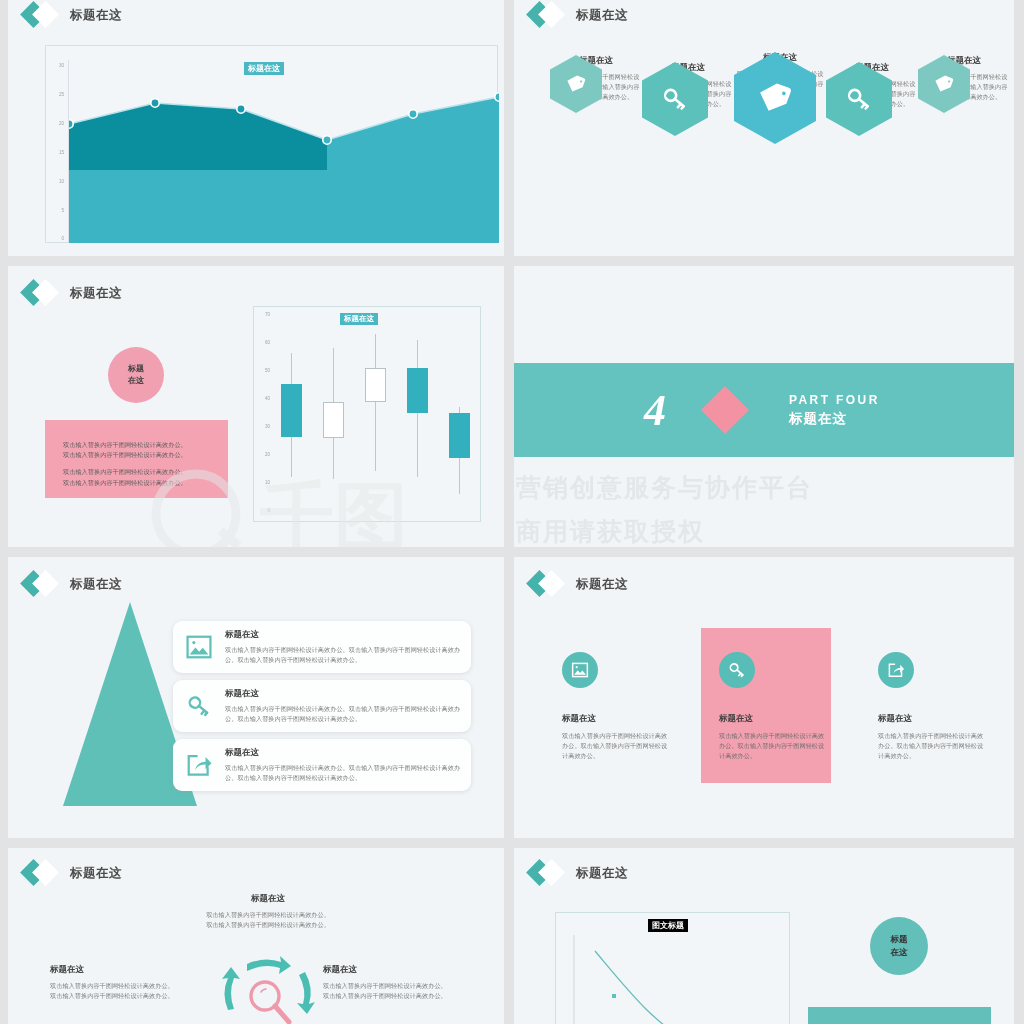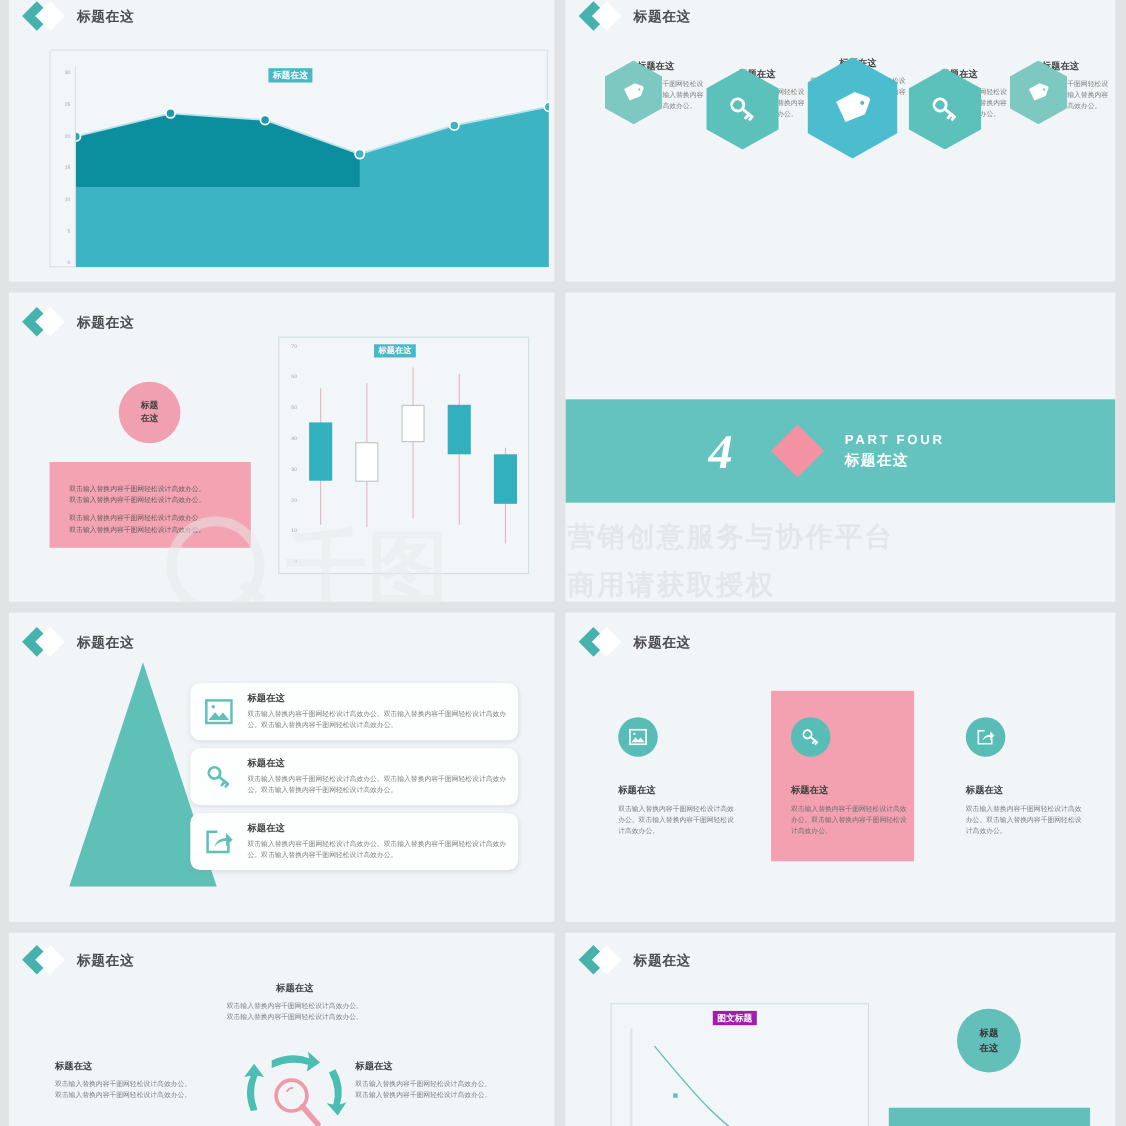--- a/index.html
+++ b/index.html
@@ -302,21 +302,21 @@
       <circle cx="48" cy="58" r="40" fill="none" stroke="#e6e9ea" stroke-width="9"></circle>
       <rect x="70" y="78" width="24" height="9" fill="#e6e9ea" transform="rotate(40 82 82)"></rect>
       <text x="112" y="86" font-family="DejaVu Sans,sans-serif" font-size="74" font-weight="bold" fill="#e6e9ea">千图</text>
     </svg>
   </div>
 
   <div class="slide s4">
     <div class="banner" style="left:0px;top:97px;width:500px;height:94px;">
       <span class="num" style="margin-left:130px;">4</span>
       <span class="pinkdia" style="margin-left:42px;"></span>
-      <span class="ptxt" style="margin-left:26px;">
+      <span class="ptxt" style="margin-left:47px;">
         <div class="pen">PART  FOUR</div>
         <div class="pcn">标题在这</div>
       </span>
     </div>
     <div class="watermark" style="left:2px;top:205px;">营销创意服务与协作平台</div>
     <div class="watermark" style="left:2px;top:249px;">商用请获取授权</div>
   </div>
 
   <div class="slide s5">
     <div class="hdr" style="left:14px;top:14px;">
@@ -477,21 +477,21 @@
       </span>
       <span class="hdr-title">标题在这</span>
     </div>
 
     <div class="chartbox" style="left:41px;top:64px;width:235px;height:160px;border-color:#cfe0e2;">
       <div style="position:absolute;left:17px;top:22px;width:2px;height:138px;background:#dfe6e9;"></div>
       <svg style="position:absolute;left:19px;top:24px;" width="212" height="136" viewBox="0 0 212 136">
         <path d="M20 14 C 52 52, 78 86, 116 106 S 176 126, 210 130" fill="none" stroke="#63bfb9" stroke-width="1.3"></path>
         <rect x="37" y="57" width="4" height="4" fill="#63bfb9"></rect>
       </svg>
-      <div class="chart-title-badge" style="left:92px;top:6px;font-size:8px;background:#a21caf;">图文标题</div>
+      <div class="chart-title-badge" style="left:92px;top:6px;font-size:8px;background:#000000;">图文标题</div>
     </div>
 
     <div class="tealcircle" style="left:356px;top:69px;width:58px;height:58px;">
       <span>标题</span>
       <span>在这</span>
     </div>
 
     <div class="tealbox" style="left:294px;top:159px;width:183px;height:46px;display:flex;align-items:center;justify-content:center;">
       
     </div>

